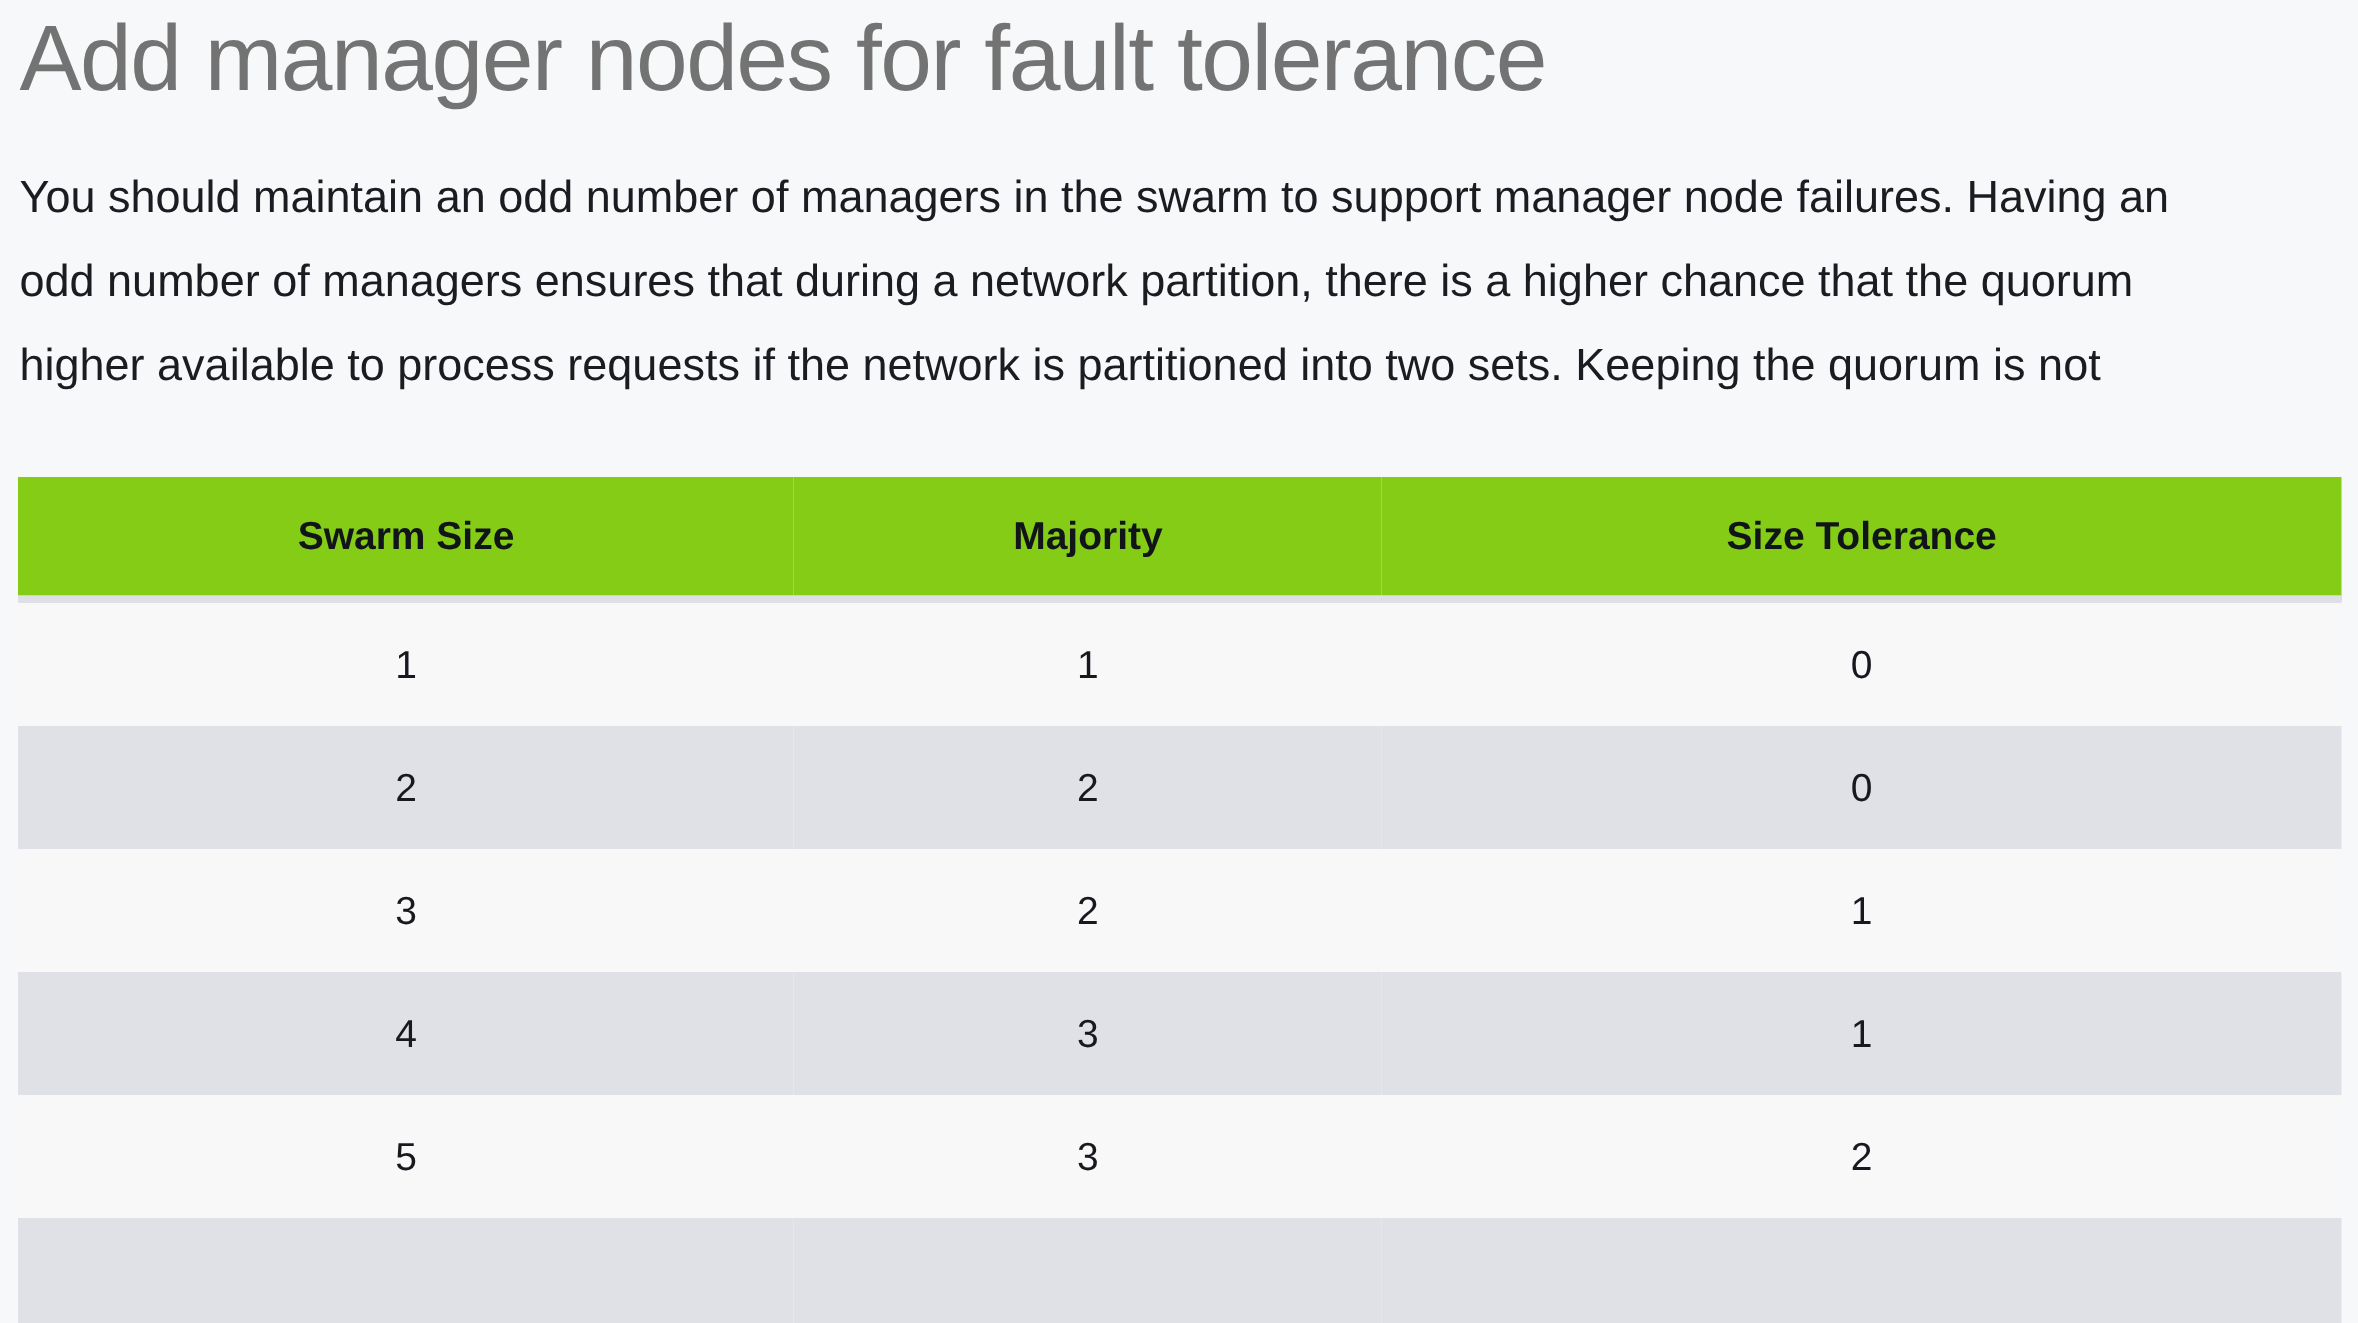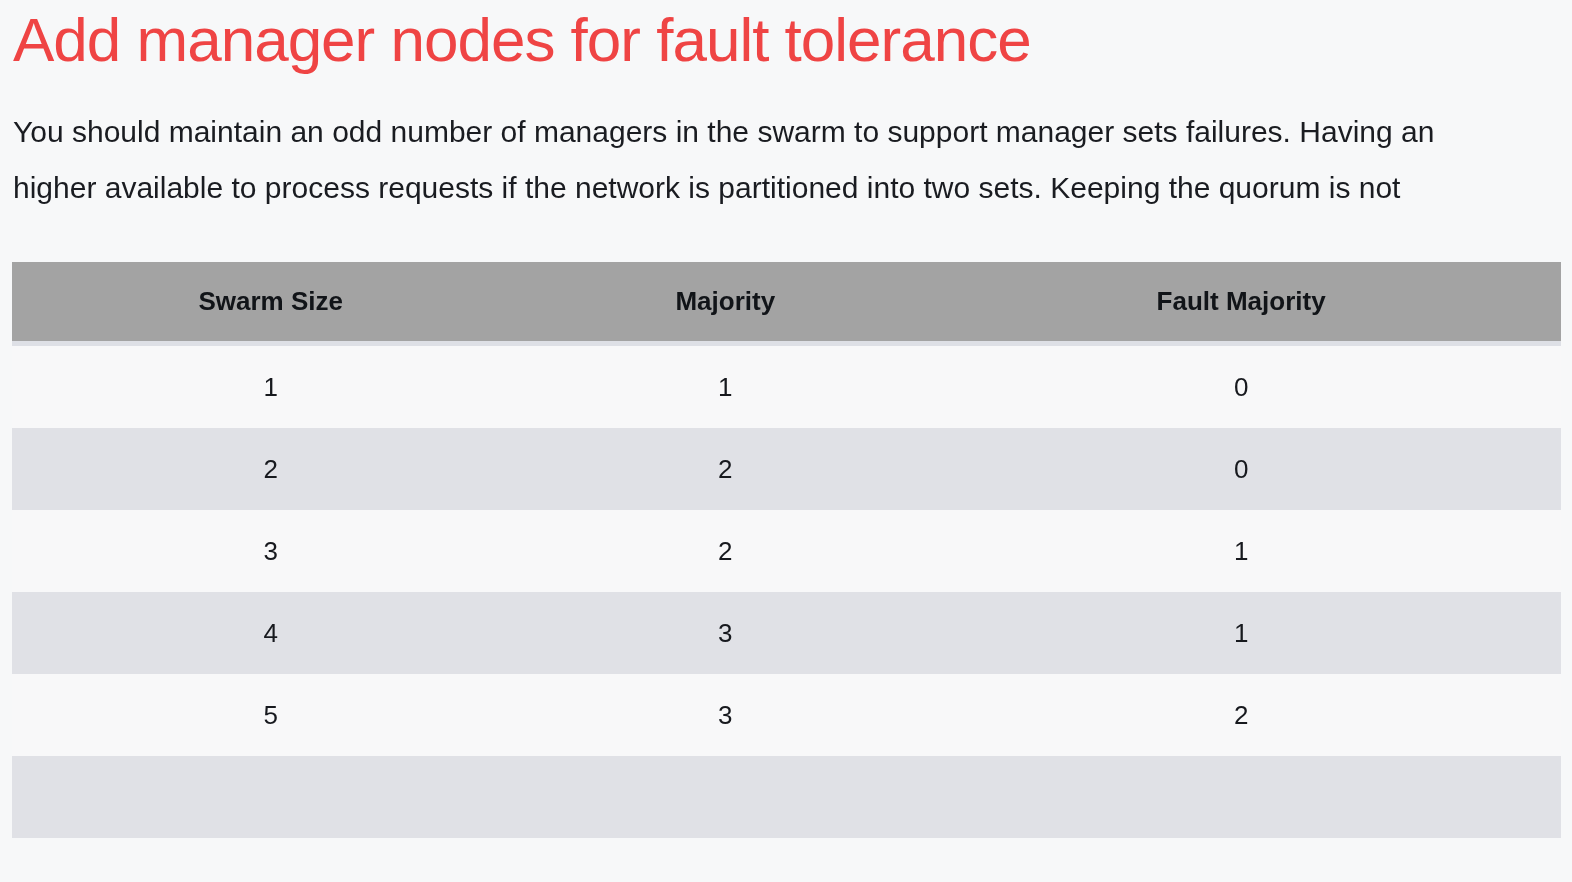--- a/index.html
+++ b/index.html
@@ -14,21 +14,21 @@
     font-family: "Liberation Sans", sans-serif;
     color: #1a1c21;
   }
   .page-title {
     margin: 0;
     padding: 6px 0 0 13px;
     font-size: 62px;
     line-height: 68px;
     font-weight: 400;
     letter-spacing: -1px;
-    color: #ef4444;
+    color: #737373;
     white-space: nowrap;
   }
   .intro {
     margin: 30px 20px 0 13px;
   }
   .intro-line {
     font-size: 30px;
     line-height: 56px;
     height: 56px;
     white-space: nowrap;
@@ -38,21 +38,21 @@
     border-collapse: collapse;
     table-layout: fixed;
     width: 1549px;
     margin: 46px 11px 0 12px;
   }
   table.managers-table col:nth-child(1) { width: 33.4%; }
   table.managers-table col:nth-child(2) { width: 25.3%; }
   table.managers-table col:nth-child(3) { width: 41.3%; }
   table.managers-table th {
     height: 79px;
-    background: #a3a3a3;
+    background: #84cc16;
     border-bottom: 5px solid #dee0e6;
     font-size: 26px;
     font-weight: 700;
     color: #111418;
     text-align: center;
     vertical-align: middle;
     padding: 0;
   }
   table.managers-table td {
     height: 82px;
@@ -66,35 +66,36 @@
   tr.row-odd td  { background: #f8f8f9; }
   tr.row-even td { background: #e0e1e6; }
   td.bold { font-weight: 700; color: #0f1114; }
 </style>
 </head>
 <body>
 
 <h1 class="page-title">Add manager nodes for fault tolerance</h1>
 
 <div class="intro">
-    <div class="intro-line">You should maintain an odd number of managers in the swarm to support manager sets failures. Having an</div>
+    <div class="intro-line">You should maintain an odd number of managers in the swarm to support manager node failures. Having an</div>
+    <div class="intro-line">odd number of managers ensures that during a network partition, there is a higher chance that the quorum</div>
     <div class="intro-line">higher available to process requests if the network is partitioned into two sets. Keeping the quorum is not</div>
   </div>
 
 <table class="managers-table">
   <colgroup>
     <col>
       <col>
       <col>
   </colgroup>
   <thead>
     <tr>
       <th>Swarm Size</th>
       <th>Majority</th>
-      <th>Fault Majority</th>
+      <th>Size Tolerance</th>
     </tr>
   </thead>
   <tbody>
       <tr class="row-odd">
         <td>1</td>
         <td>1</td>
         <td>0</td>
       </tr>
       <tr class="row-even">
         <td>2</td>

